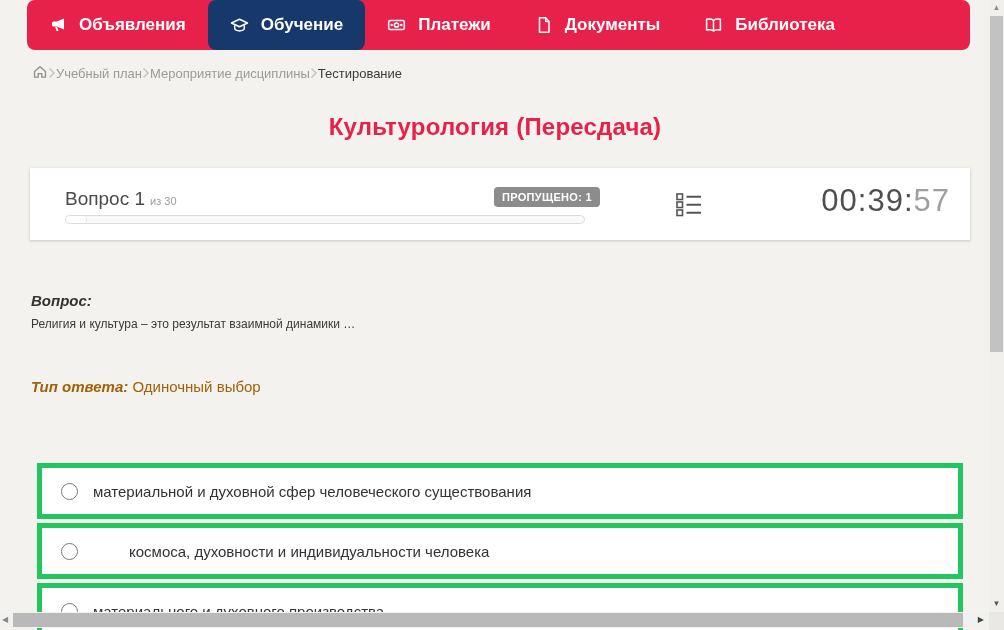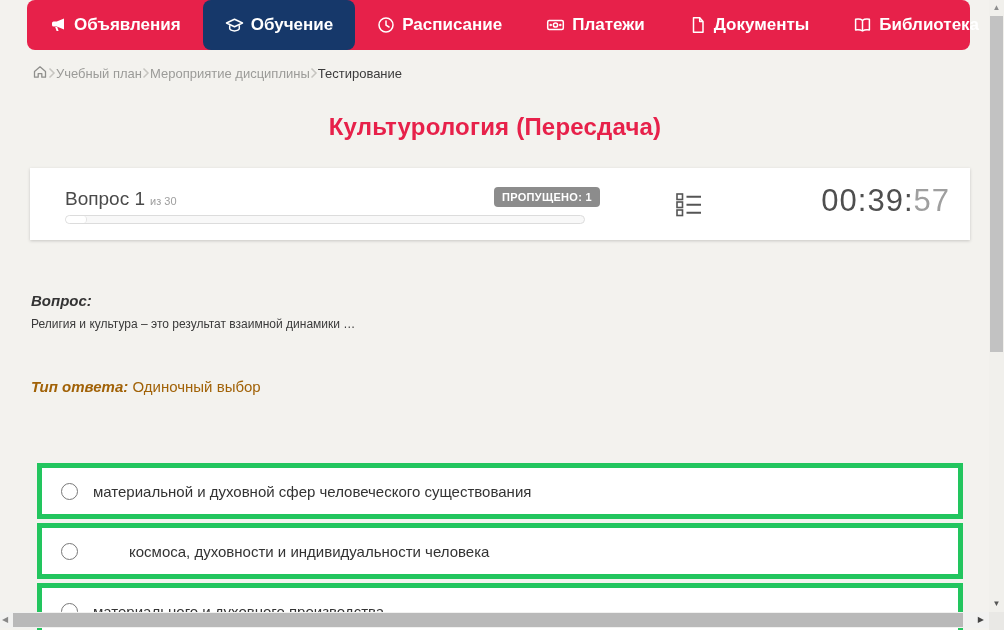--- a/index.html
+++ b/index.html
@@ -11,21 +11,21 @@
     color:#333;
   }
 
   
   .navbar {
     position:absolute; left:27px; top:0; width:943px; height:50px;
     background:#e7214a; border-radius:8px;
     display:flex; align-items:stretch;
   }
   .nav-item {
-    display:flex; align-items:center; gap:7px;
+    display:flex; align-items:center; gap:12px;
     padding:0 22px; border-radius:8px;
     color:#fff; font-weight:bold; font-size:17px;
     cursor:pointer; white-space:nowrap;
   }
   .nav-item.active { background:#16386a; }
   .nav-item svg { display:block; }
 
   
   .breadcrumb {
     position:absolute; left:32px; top:62px; height:22px;
@@ -125,29 +125,20 @@
     <span>Объявления</span>
   </div>
   <div class="nav-item active">
     <span>
       <svg width="19" height="18" viewBox="0 0 19 18" fill="none" stroke="#fff" stroke-width="1.5" stroke-linejoin="round">
           <path d="M9.5 3.2 1.5 7l8 3.8 8-3.8-8-3.8z"></path>
           <path d="M4.7 9.2v3.4c0 1.1 2.2 2.3 4.8 2.3s4.8-1.2 4.8-2.3V9.2"></path>
         </svg>
     </span>
     <span>Обучение</span>
-  </div>
-  <div class="nav-item">
-    <span>
-      <svg width="18" height="18" viewBox="0 0 18 18" fill="none" stroke="#fff" stroke-width="1.5">
-          <circle cx="9" cy="9" r="7"></circle>
-          <path d="M9 5v4.2l3 1.8" stroke-linecap="round"></path>
-        </svg>
-    </span>
-    <span>Расписание</span>
   </div>
   <div class="nav-item">
     <span>
       <svg width="19" height="18" viewBox="0 0 19 18" fill="none" stroke="#fff" stroke-width="1.5">
           <rect x="1.7" y="4.5" width="15.6" height="9" rx="1.5"></rect>
           <circle cx="9.5" cy="9" r="2.1"></circle>
           <circle cx="4.7" cy="9" r="0.5" fill="#fff"></circle>
           <circle cx="14.3" cy="9" r="0.5" fill="#fff"></circle>
         </svg>
     </span>

